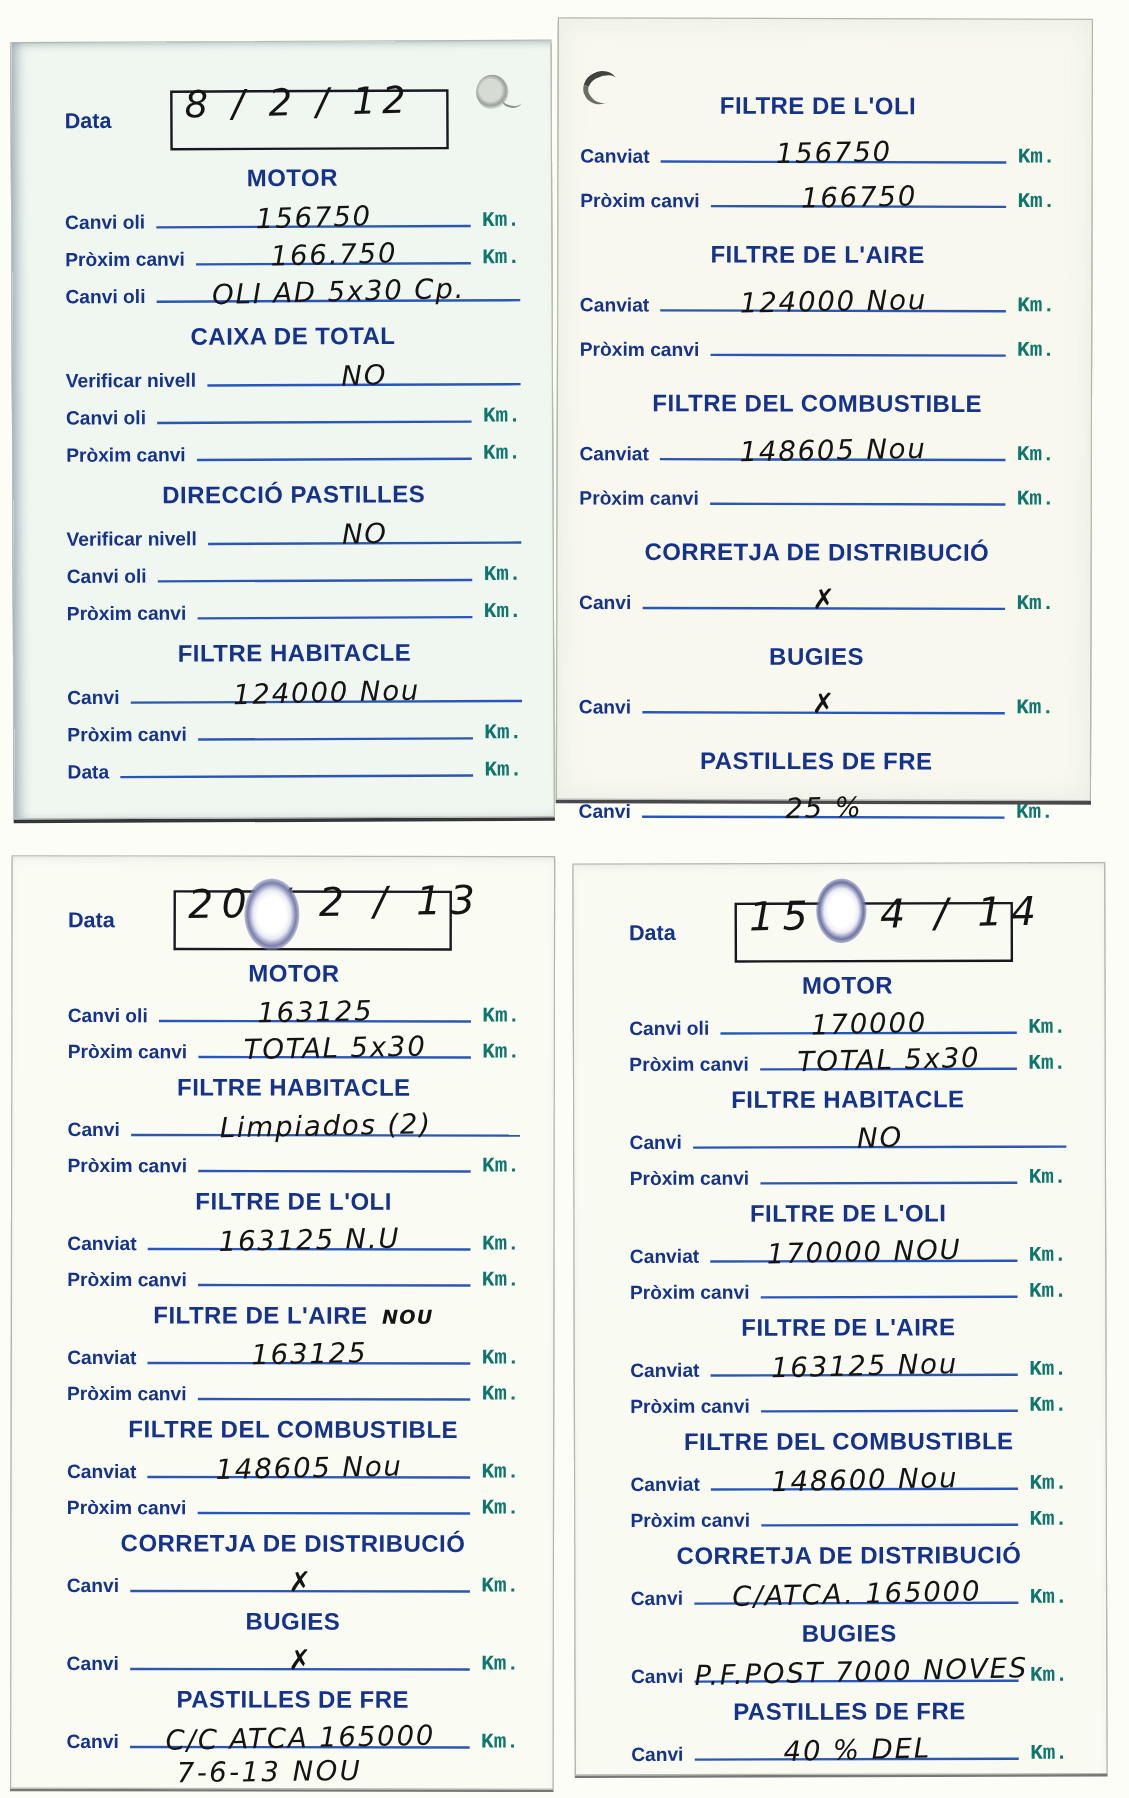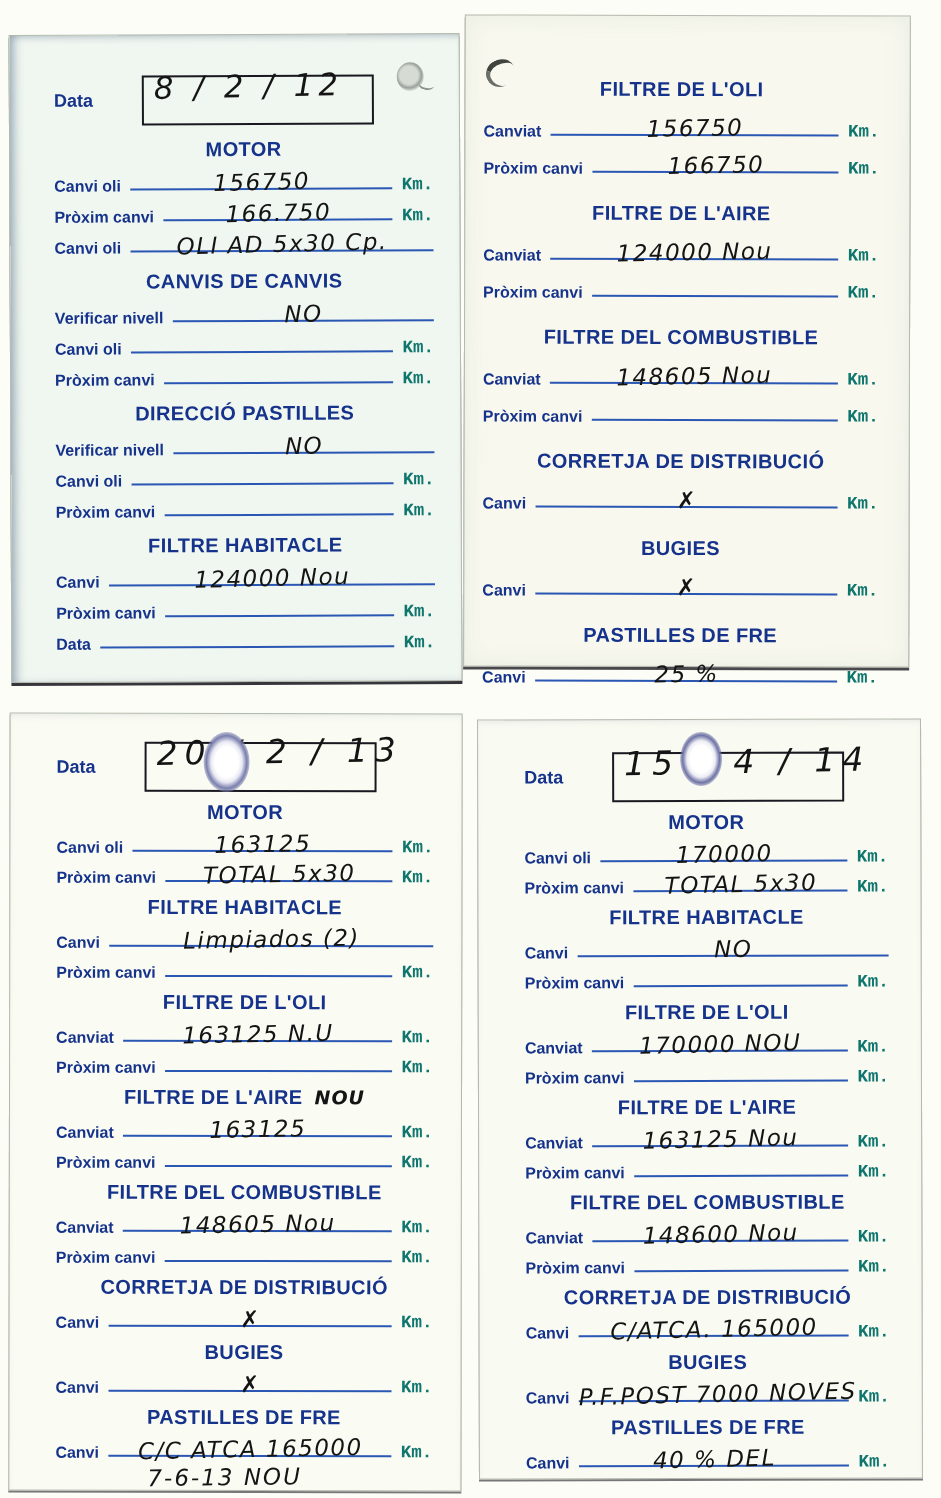--- a/index.html
+++ b/index.html
@@ -52,21 +52,21 @@
   .row{display:flex;align-items:flex-end;height:30px;}
   .line{flex:1;position:relative;border-bottom:2px solid #2b57b4;margin-bottom:5px;}
   
   .value,.date-value,.note,.heading-suffix{
       font-family:"DejaVu Sans",sans-serif;font-style:italic;color:#141414;
       white-space:nowrap;}
   .value{position:absolute;left:0;right:0;bottom:-7px;text-align:center;
          font-size:23px;letter-spacing:1.5px;transform:rotate(-1.2deg);z-index:2;}
   .date-value{position:absolute;left:10px;top:-9px;font-size:31px;letter-spacing:5px;
               transform:rotate(-1deg);}
-  .heading-suffix{font-size:19px;margin-left:12px;letter-spacing:1px;}
+  .heading-suffix{font-size:16px;margin-left:12px;letter-spacing:1px;}
   .note{font-size:23px;letter-spacing:2px;padding-left:92px;margin-top:2px;
         transform:rotate(-.8deg);}
   
   .card--a .date-row{margin-bottom:10px;}
   .card--a .section{margin-top:13px;}
   .card--a .row{height:31px;}
   .card--b .section{margin-top:0;}
   .card--b .section + .section{margin-top:24px;}
   .card--b .row{height:37px;}
   .card--c .date-row,.card--d .date-row{margin-bottom:8px;}
@@ -104,21 +104,21 @@
             <span class="unit">Km.</span>
           </div>
           <div class="row">
             <span class="label">Canvi oli</span>
             <div class="line">
               <span class="value">OLI AD 5x30 Cp.</span>
             </div>
           </div>
         </div>
         <div class="section">
-          <div class="heading"><span class="heading-text">CANVIS DE CANVIS</span></div>
+          <div class="heading"><span class="heading-text">CAIXA DE TOTAL</span></div>
           <div class="row">
             <span class="label">Verificar nivell</span>
             <div class="line">
               <span class="value">NO</span>
             </div>
           </div>
           <div class="row">
             <span class="label">Canvi oli</span>
             <div class="line"></div>
             <span class="unit">Km.</span>

